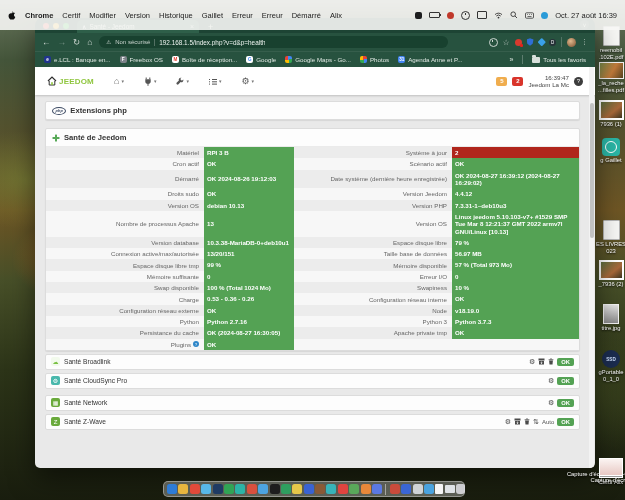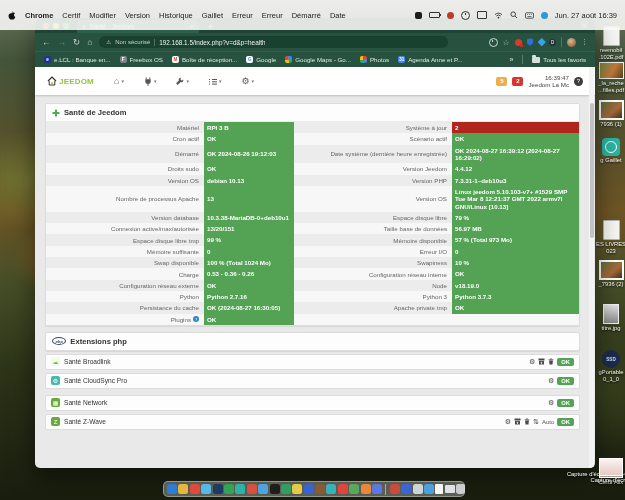--- a/index.html
+++ b/index.html
@@ -145,21 +145,21 @@
 
   <span class="mb-item" style="font-weight: 700;">Chrome</span>
       <span class="mb-item">Certif</span>
       <span class="mb-item">Modifier</span>
       <span class="mb-item">Version</span>
       <span class="mb-item">Historique</span>
       <span class="mb-item">Gaillet</span>
       <span class="mb-item">Erreur</span>
       <span class="mb-item">Erreur</span>
       <span class="mb-item">Démarré</span>
-      <span class="mb-item">Date</span>
+      <span class="mb-item">Alix</span>
     </span>
   <span class="mb-right">
     <span class="mi mi-sq"></span>
     <span class="mi mi-batt"></span>
     <span class="mi mi-red"></span>
     <span class="mi mi-clockic"></span>
     <span class="mi mi-disp"></span>
     <span class="mi">
       <svg width="9" height="7" viewBox="0 0 9 7">
           <path d="M1 2.6a5 5 0 0 1 7 0M2.3 4a3.2 3.2 0 0 1 4.4 0" stroke="#333" stroke-width="0.9" fill="none"></path>
@@ -172,21 +172,21 @@
           <path d="M5 5l2 2" stroke="#333" stroke-width="0.9"></path>
         </svg>
     </span>
     <span class="mi">
       <svg width="9" height="7" viewBox="0 0 9 7">
           <rect x="0.5" y="0.8" width="8" height="5.4" rx="1" stroke="#333" stroke-width="0.8" fill="none"></rect>
           <path d="M2 2.5h.8M4 2.5h.8M6 2.5h.8M2.5 4.5h4" stroke="#333" stroke-width="0.7"></path>
         </svg>
     </span>
     <span class="mi mi-blue"></span>
-    <span class="mb-clock">Jun. 27 août 16:39</span>
+    <span class="mb-clock">Oct. 27 août 16:39</span>
   </span>
 </div>
 
 <div>
 
 <div class="dt dt-doc" style="top: 26px;">
 
     <div class="di-box"></div>
     <div class="di-label">reemobil .102E.pdf</div>
   </div>
@@ -379,20 +379,27 @@
         <span class="jbadge orange">5</span>
         <span class="jbadge red">2</span>
         <span class="jtime">
           <div>16:39:47</div>
           <div>Jeedom La Mc</div>
         </span>
         <span class="jhelp">?</span>
       </span>
     </div>
 
+    <div class="panel" style="margin-top:6px">
+      <div class="panel-h" style="border-bottom:none">
+        <span class="php-oval">php</span>
+        <span>Extensions php</span>
+      </div>
+    </div>
+
     <div class="panel">
       <div class="panel-h">
         <svg width="8" height="8" viewBox="0 0 8 8">
             <rect x="3" y="0.5" width="2" height="7" rx="0.6" fill="#57a957"></rect>
             <rect x="0.5" y="3" width="7" height="2" rx="0.6" fill="#57a957"></rect>
           </svg>
         <span>Santé de Jeedom</span>
       </div>
       <div class="htable">
 
@@ -630,27 +637,20 @@
               <span>OK</span>
             </div>
           <div class="hl">
               <span></span>
             </div>
           <div class="hv r">
               <span></span>
             </div>
         </div>
         </div>
-    </div>
-
-    <div class="panel" style="margin-top:6px">
-      <div class="panel-h" style="border-bottom:none">
-        <span class="php-oval">php</span>
-        <span>Extensions php</span>
-      </div>
     </div>
 
     <div>
 
     <div class="plugin-row">
         <span class="pl-icon" style="background: rgb(242, 250, 236);">
             <i style="font-style: normal; color: rgb(122, 193, 67);">☁</i>
           </span>
         <span class="pl-name">Santé Broadlink</span>
         <span class="pl-right">

